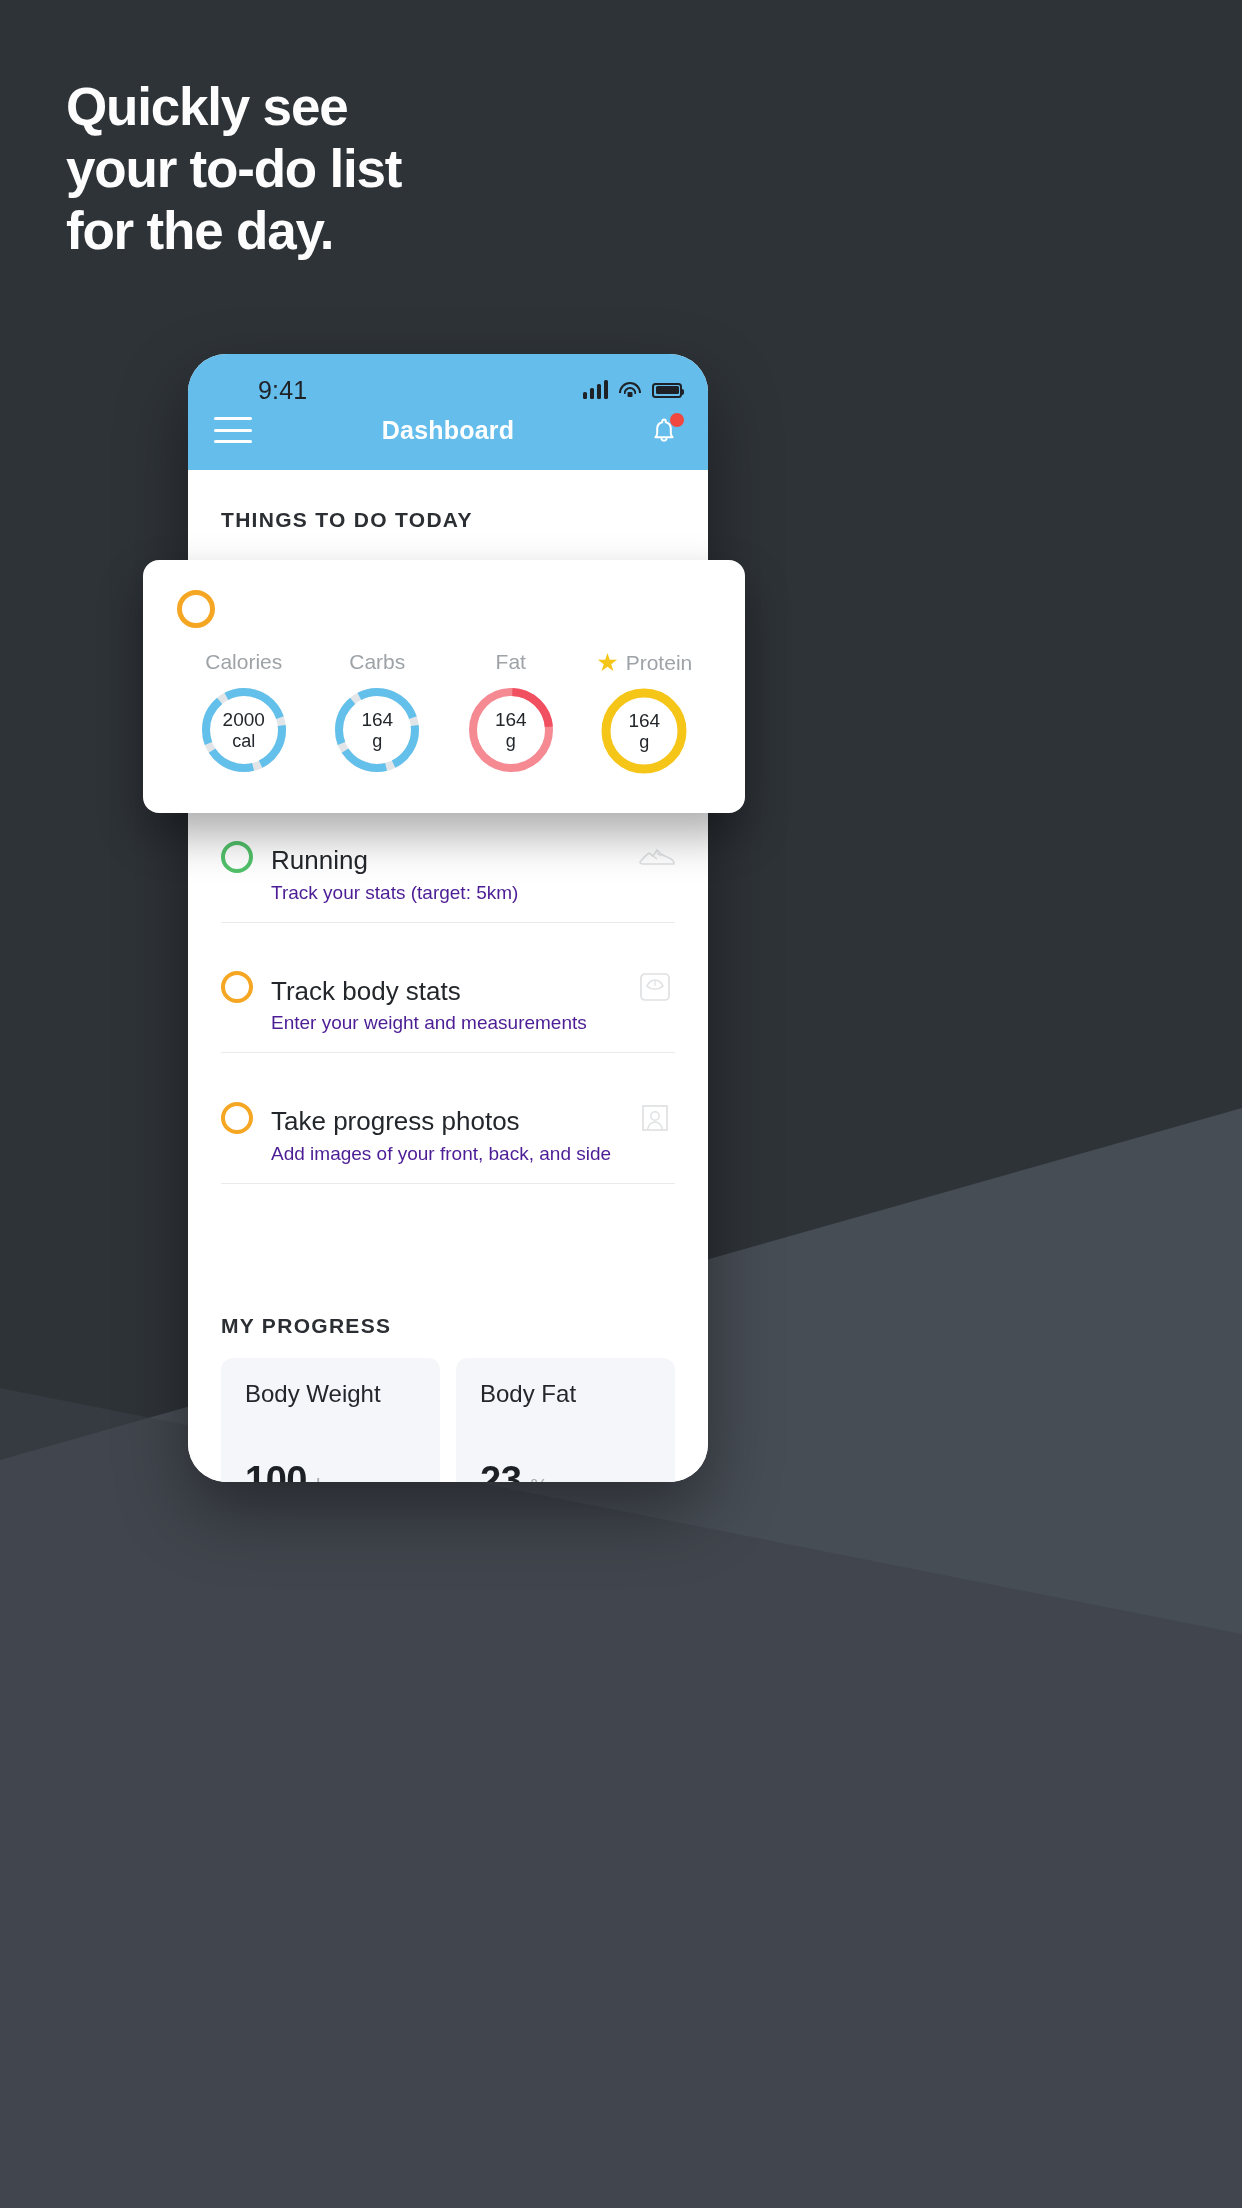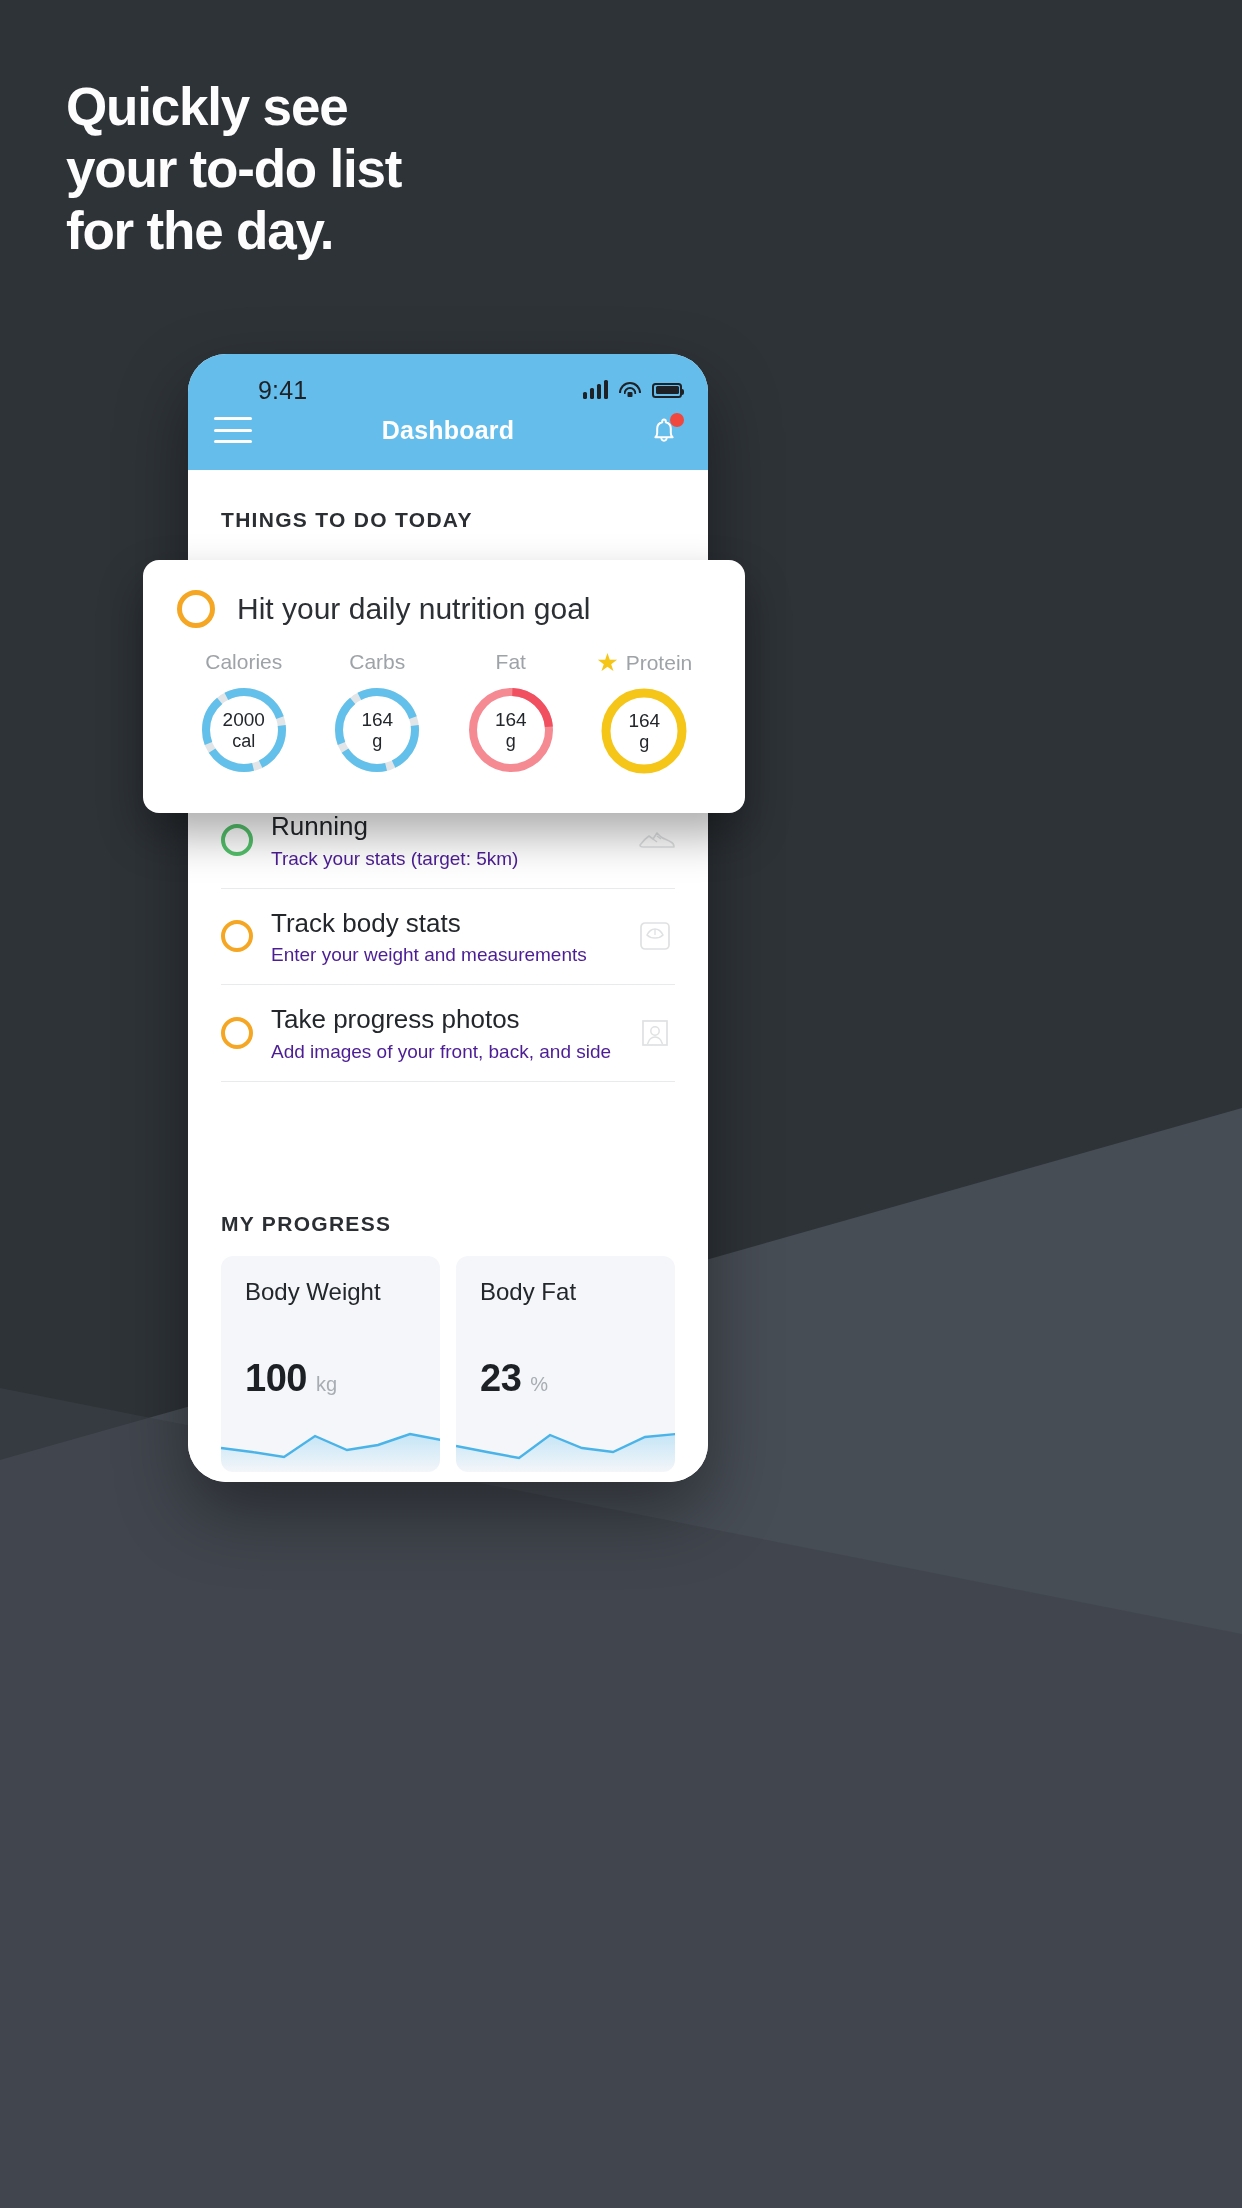--- a/index.html
+++ b/index.html
@@ -101,21 +101,21 @@
     display:flex; align-items:center;
     border-bottom:1px solid #e9eaec;
     padding:18px 0 18px 0;
     min-height:88px;
   }
   .ring{
     width:32px; height:32px; border-radius:50%;
     border:4px solid #f5a623; flex:0 0 auto; margin-right:18px;
   }
   .ring.green{ border-color:#52c16a; }
-  .task-txt{ flex:1 1 auto; }
+  .task-txt{ flex:1 1 auto;margin-top:34px; }
   .task-title{ font-size:26px; color:#23272b; line-height:1.25; }
   .task-sub{ font-size:19px; color:#4c1d95; margin-top:5px; }
   .task-ico{ width:40px; height:40px; flex:0 0 auto; opacity:.45; }
 
   
   .prog-title{ font-size:21px; font-weight:bold; color:#2b2f33; letter-spacing:1.3px; padding:0 0 0 33px; }
   .prog-grid{ display:flex; gap:16px; padding:20px 33px 0 33px; }
   .pcard{
     flex:1 1 0; height:216px; background:#f4f6f9; border-radius:12px;
     position:relative; overflow:hidden; padding:22px 0 0 24px;
@@ -292,21 +292,20 @@
         </svg>
       </div>
     </div>
 
   </div>
 </div>
 
 <div class="float-card">
   <div class="fc-head">
     <div class="fc-ring"></div>
-    <div class="fc-title">Hit your daily nutrition goal</div>
   </div>
 
   <div class="macros">
 
     <div class="macro">
       <div class="macro-lab">
         <span>Calories</span>
       </div>
       <div class="donut">
         <svg width="92" height="92" viewBox="0 0 92 92">

